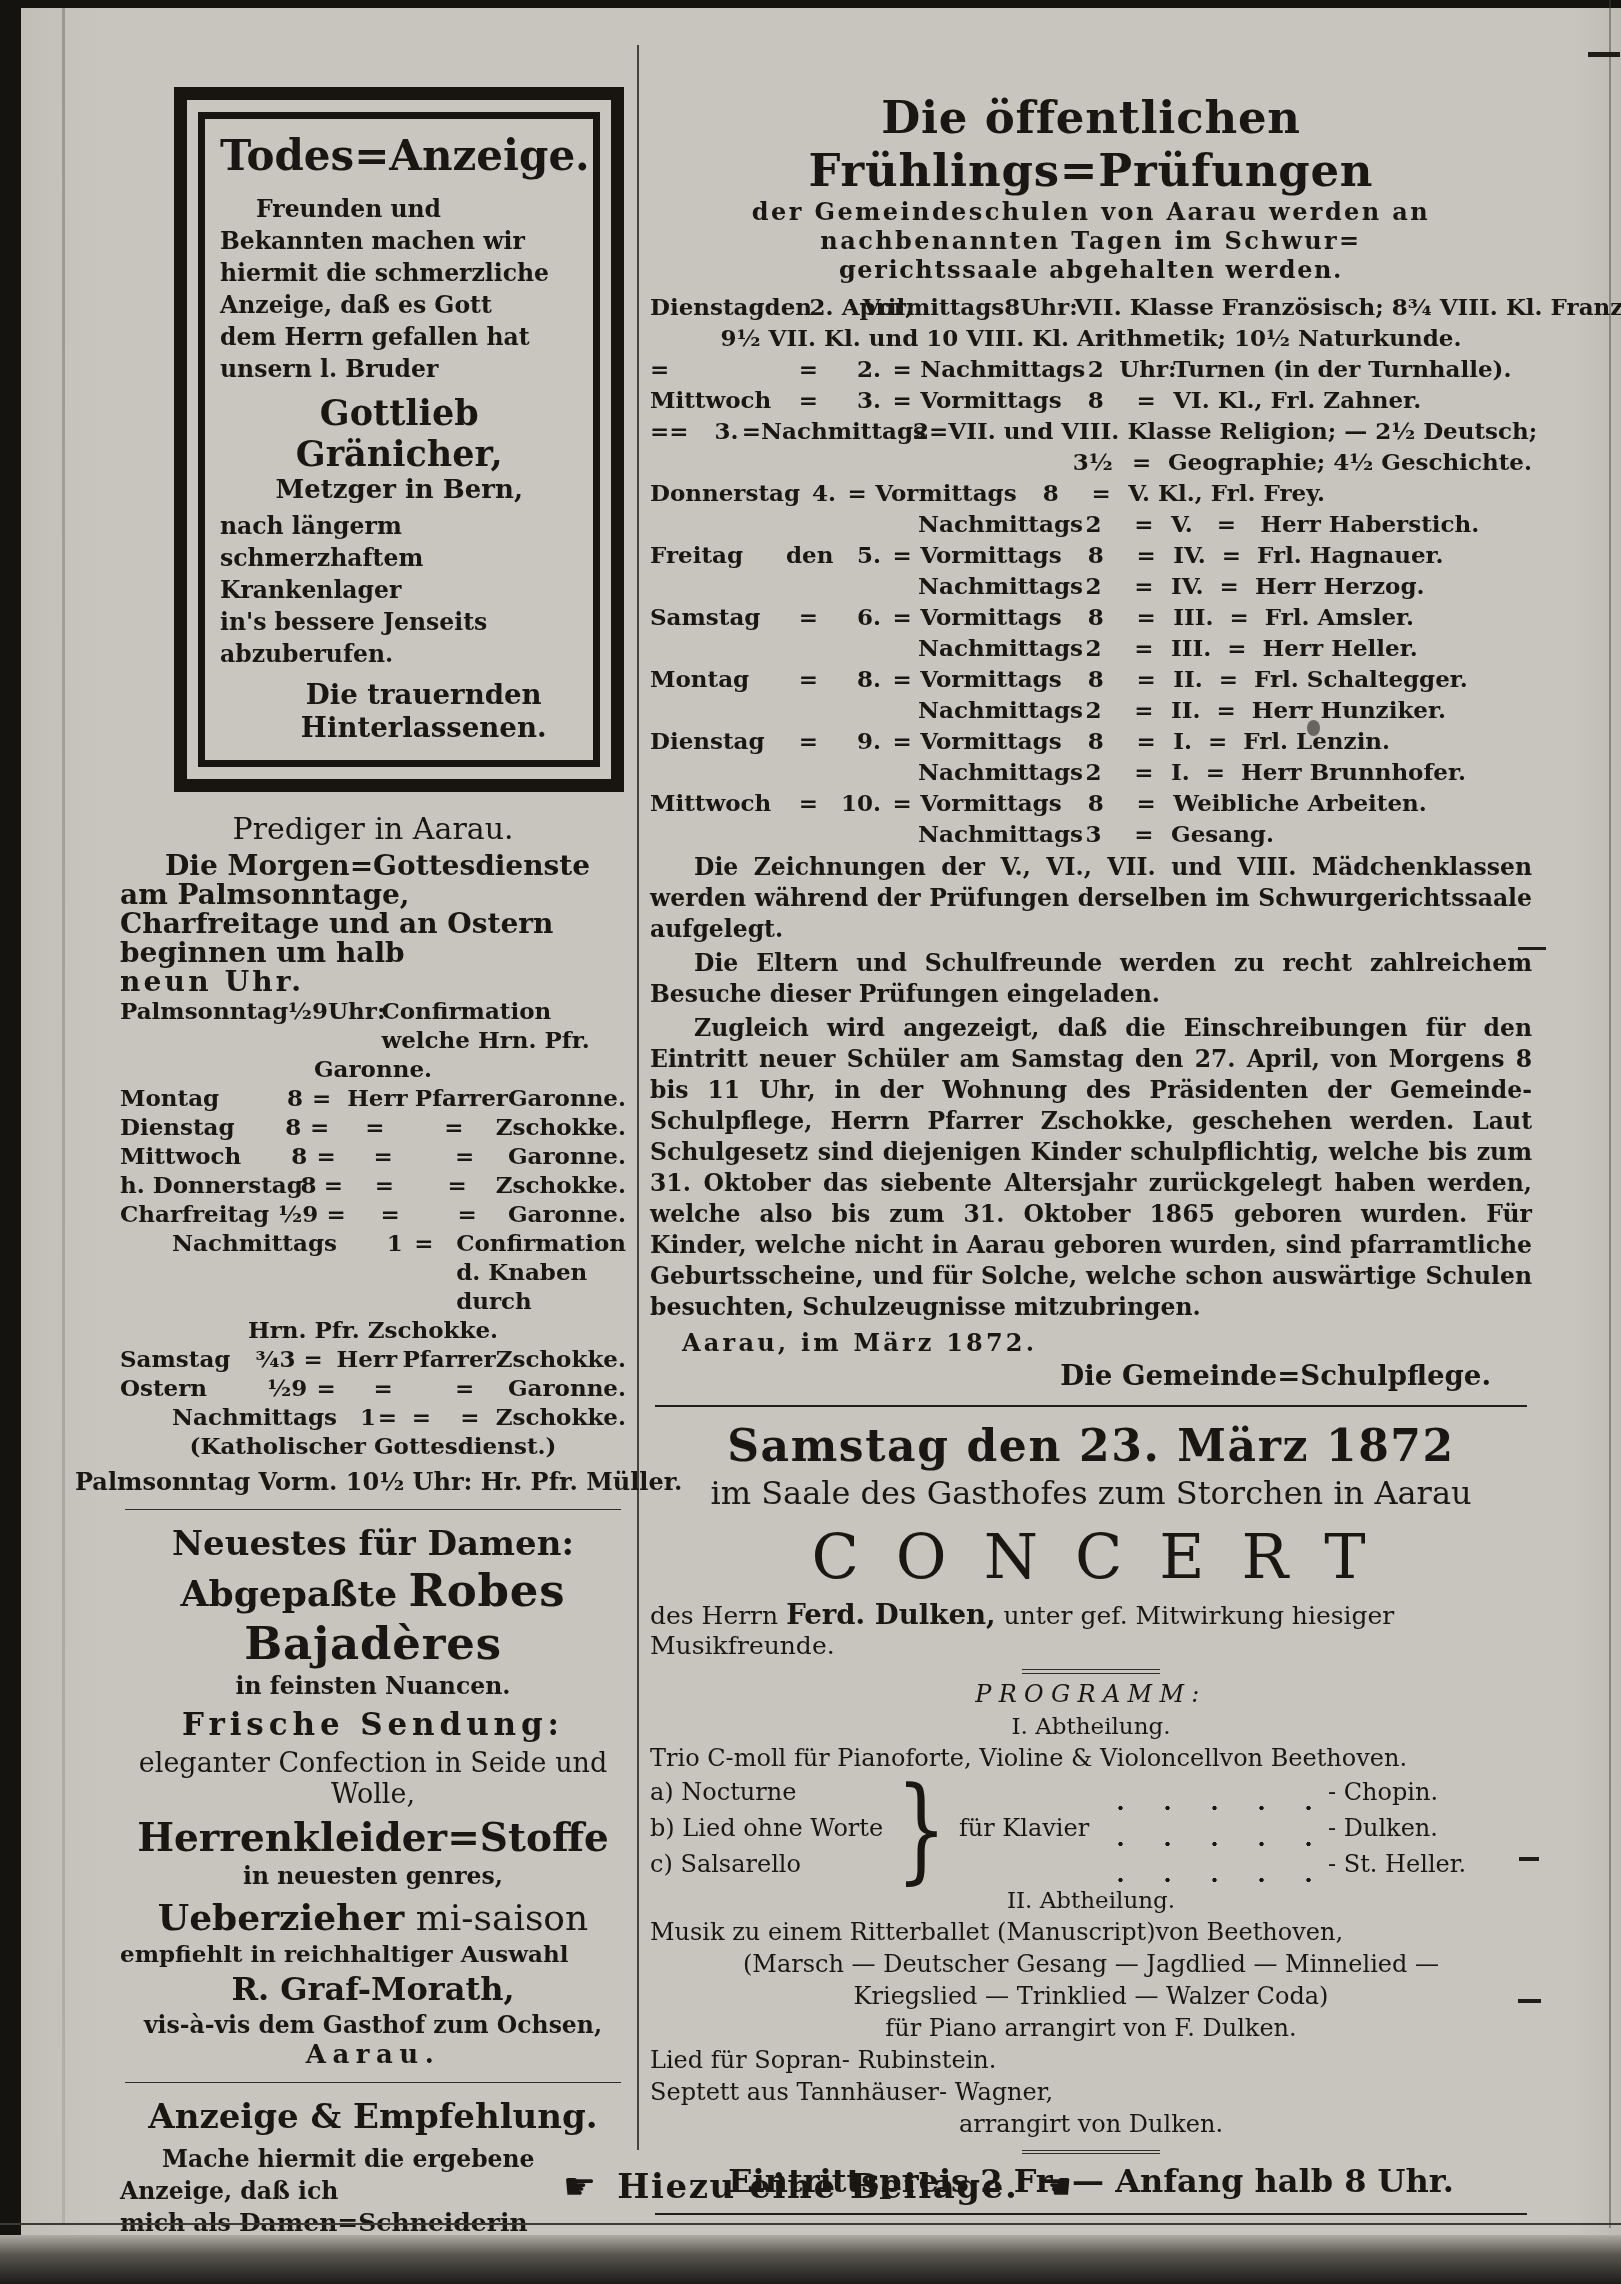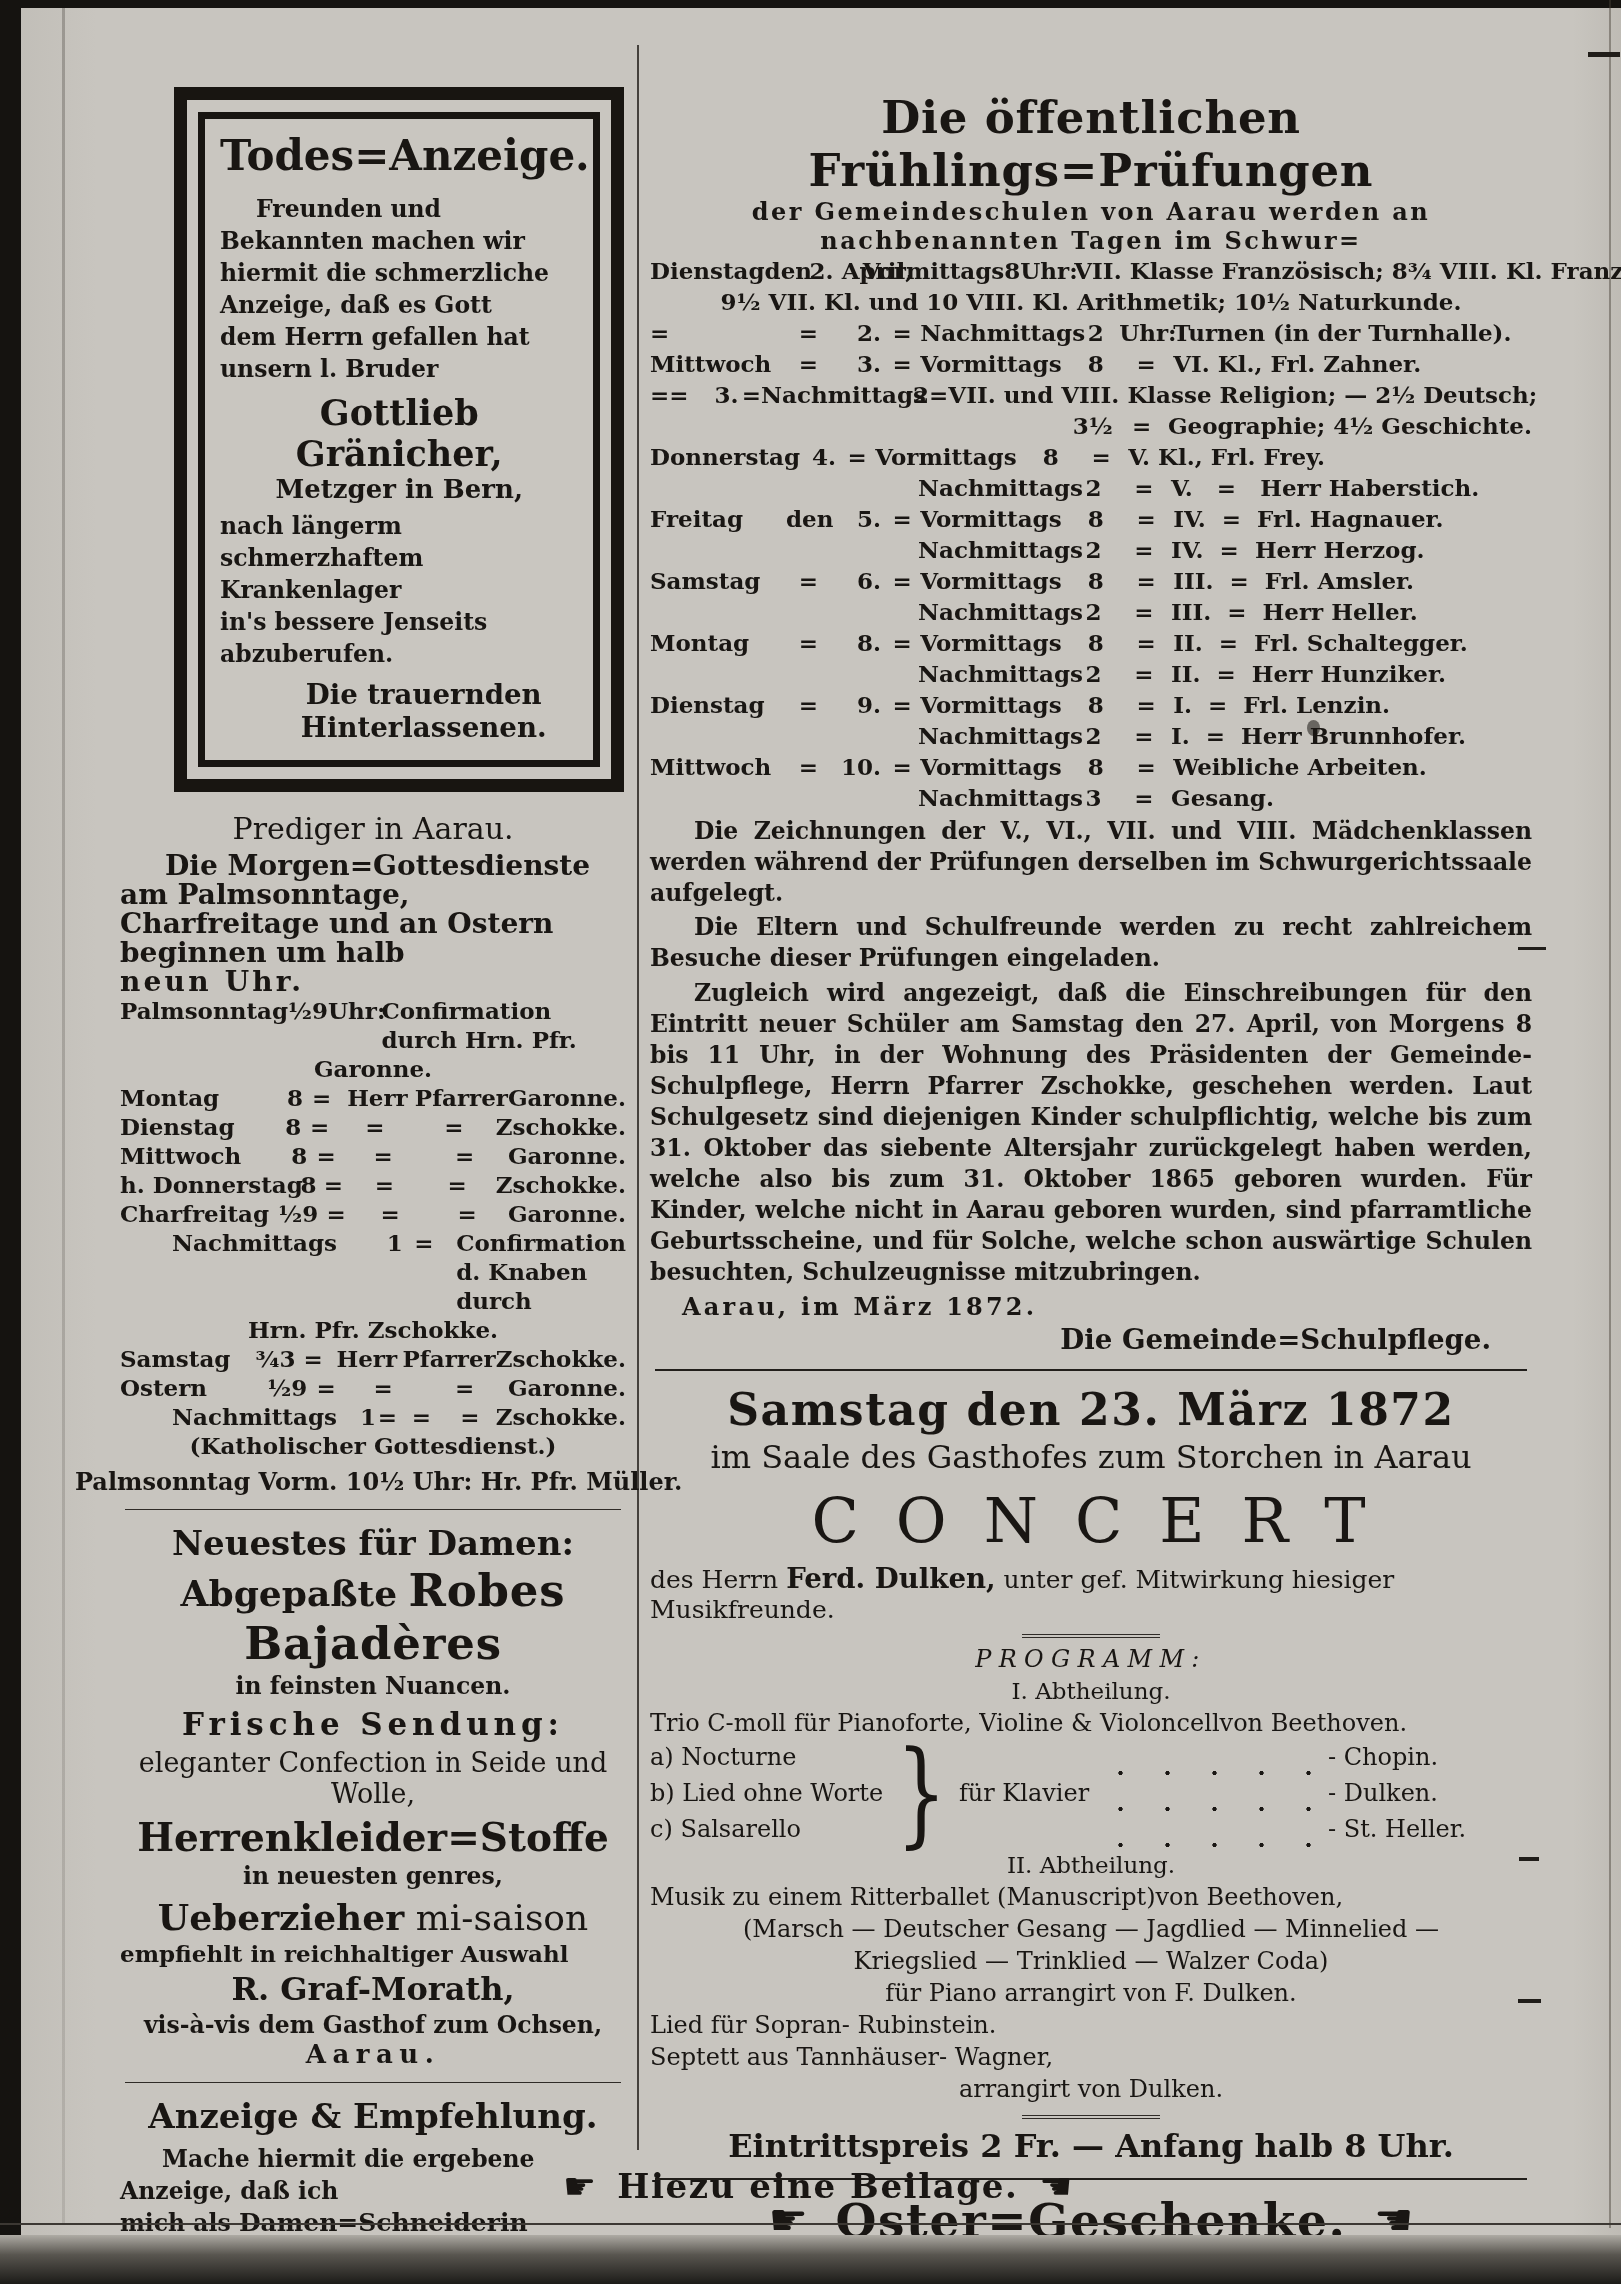--- a/index.html
+++ b/index.html
@@ -161,21 +161,21 @@
       <div class="pr-title">Prediger in Aarau.</div>
       <div class="pline pind">Die Morgen=Gottesdienste am Palmsonntage,</div>
       <div class="pline">Charfreitage und an Ostern beginnen um halb</div>
       <div class="pline sp2">neun Uhr.</div>
       <div>
 
       <div class="prow">
             <span class="p-day">Palmsonntag</span>
             <span class="p-time">½9</span>
             <span class="p-m">Uhr:</span>
-            <span class="p-wide">Confirmation durch Hrn. Pfr.</span>
+            <span class="p-wide">Confirmation welche Hrn. Pfr.</span>
 
           </div>
           <div class="prow cont">
 
             <span class="p-wide">Garonne.</span>
 
           </div>
           <div class="prow">
             <span class="p-day">Montag</span>
             <span class="p-time">8</span>
@@ -300,20 +300,21 @@
 
     </div>
 
   </section>
 
   <section id="right-col">
 
     <div class="sec">
       <div class="ex-title">Die öffentlichen Frühlings=Prüfungen</div>
       <div class="ex-sub">der Gemeindeschulen von Aarau werden an nachbenannten Tagen im Schwur=</div>
+      <div class="ex-sub2">gerichtssaale abgehalten werden.</div>
       <div>
 
       <div class="srow">
             <span class="s-day">Dienstag</span>
             <span class="s-dw">den</span>
             <span class="s-num">2. April,</span>
 
             <span class="s-time">Vormittags</span>
             <span class="s-hour">8</span>
             <span class="s-m2">Uhr:</span>

